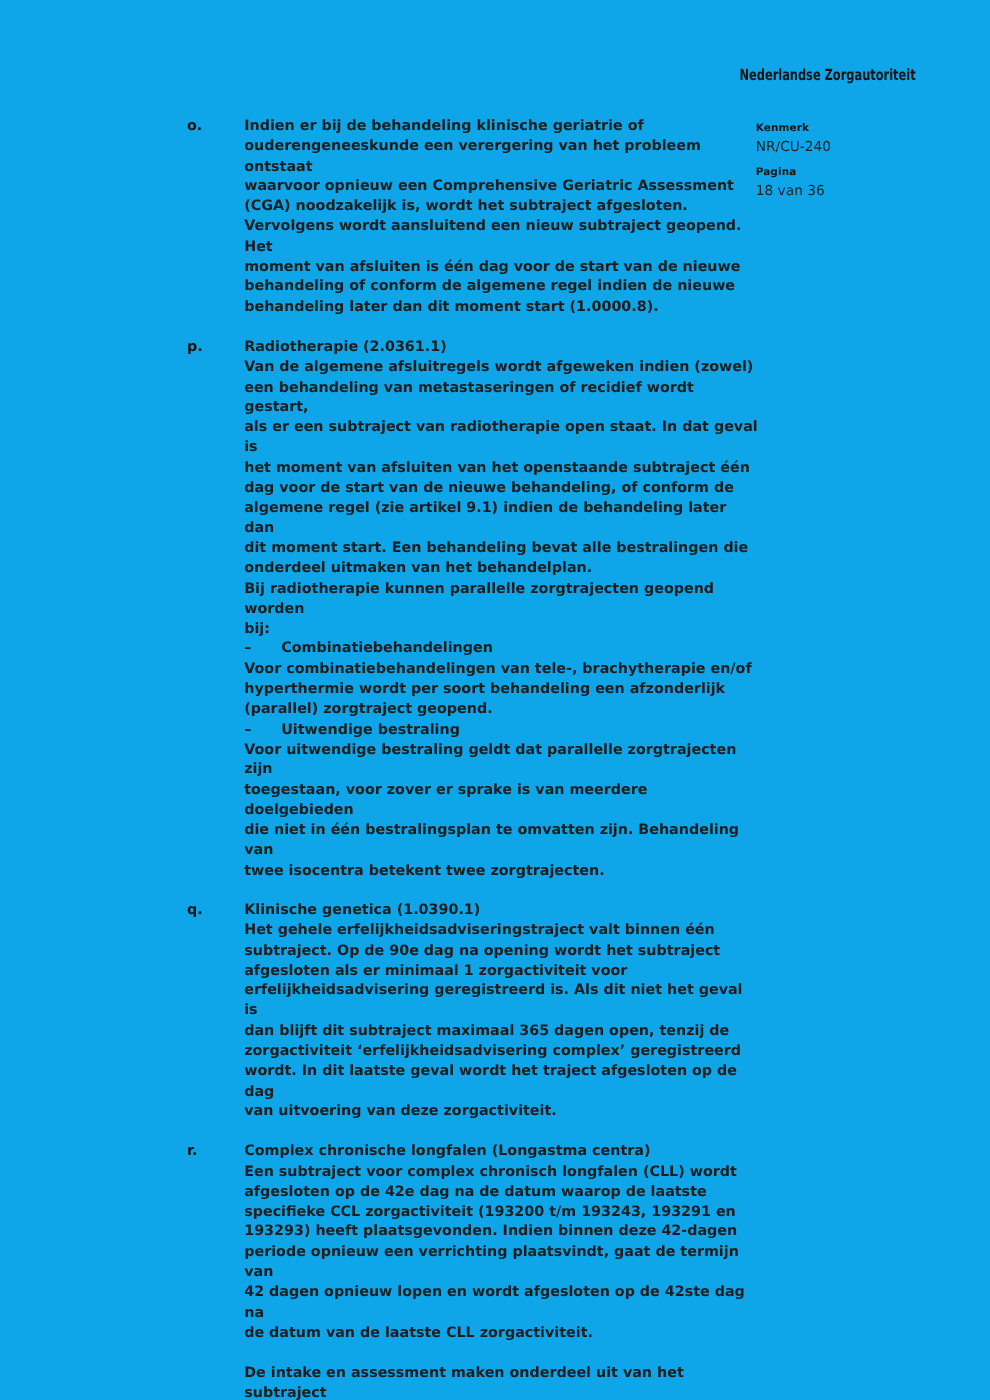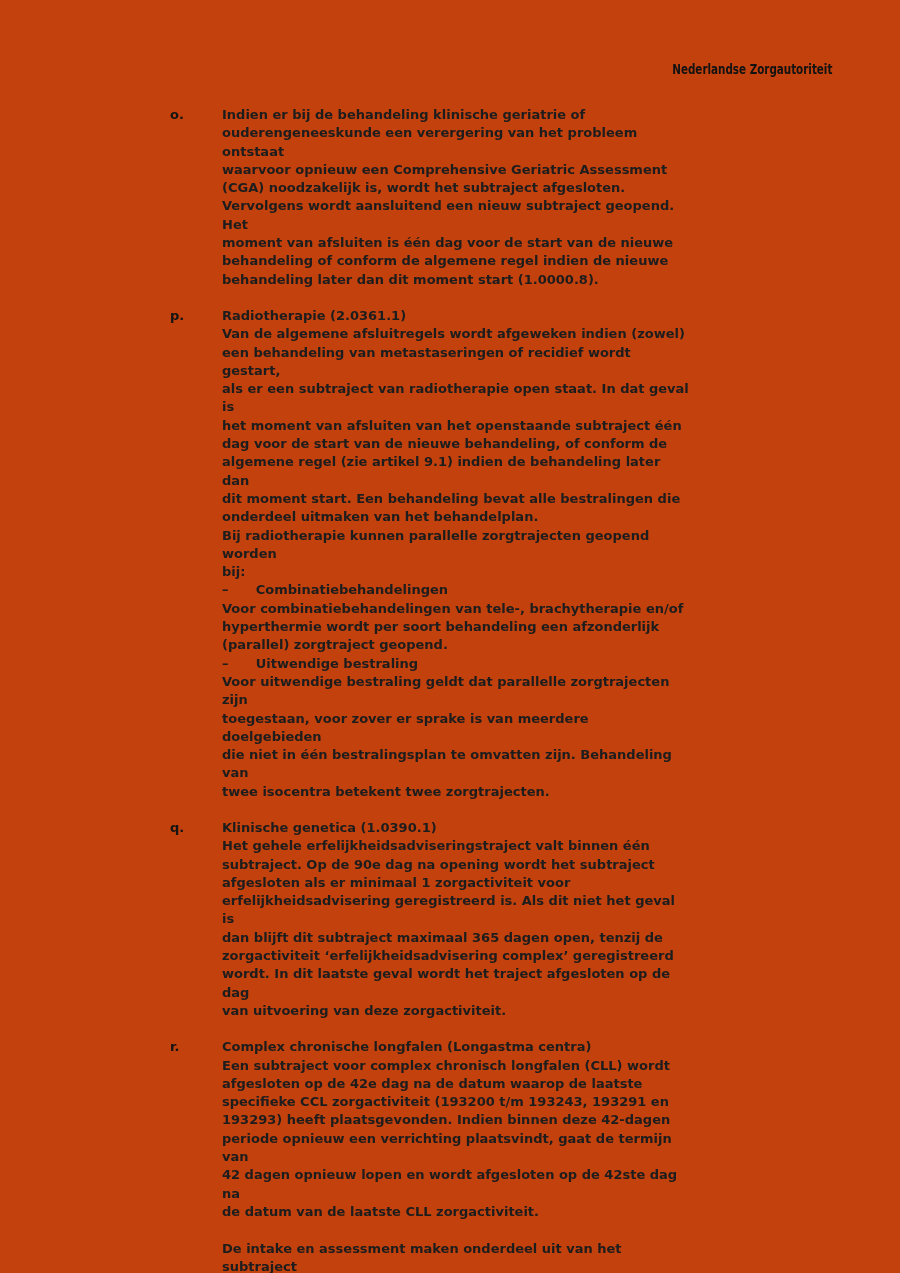--- a/index.html
+++ b/index.html
@@ -6,21 +6,21 @@
   body {
     width: 900px; height: 1273px;
     background: #ffffff;
     font-family: "DejaVu Sans", sans-serif;
     position: relative;
     overflow: hidden;
   }
   .page {
     position: absolute; left: 0; top: 0;
     width: 900px; height: 1273px;
-    background: #c2410c;
+    background: #0ea5e9;
   }
   .org-title {
     position: absolute; top: 61px; right: 68px;
     font-size: 14px; font-weight: bold; color: #121212;
     white-space: nowrap;
     transform: scaleX(0.74); transform-origin: 100% 50%;
     letter-spacing: 0px;
   }
   .meta {
     position: absolute; left: 687px; top: 111px; width: 160px;
@@ -53,20 +53,26 @@
     font-weight: bold;
   }
 </style>
 </head>
 <body>
 
 <div class="page">
 
   <div class="org-title">Nederlandse Zorgautoriteit</div>
 
+  <div class="meta">
+    <div class="meta-label">Kenmerk</div>
+    <div class="meta-value">NR/CU-240</div>
+    <div class="meta-label">Pagina</div>
+    <div class="meta-value">18 van 36</div>
+  </div>
 
   <div class="content">
 
     <div class="clause">
       <div class="clause-label">o.</div>
       <div class="clause-text">Indien er bij de behandeling klinische geriatrie of
 ouderengeneeskunde een verergering van het probleem ontstaat
 waarvoor opnieuw een Comprehensive Geriatric Assessment
 (CGA) noodzakelijk is, wordt het subtraject afgesloten.
 Vervolgens wordt aansluitend een nieuw subtraject geopend. Het

